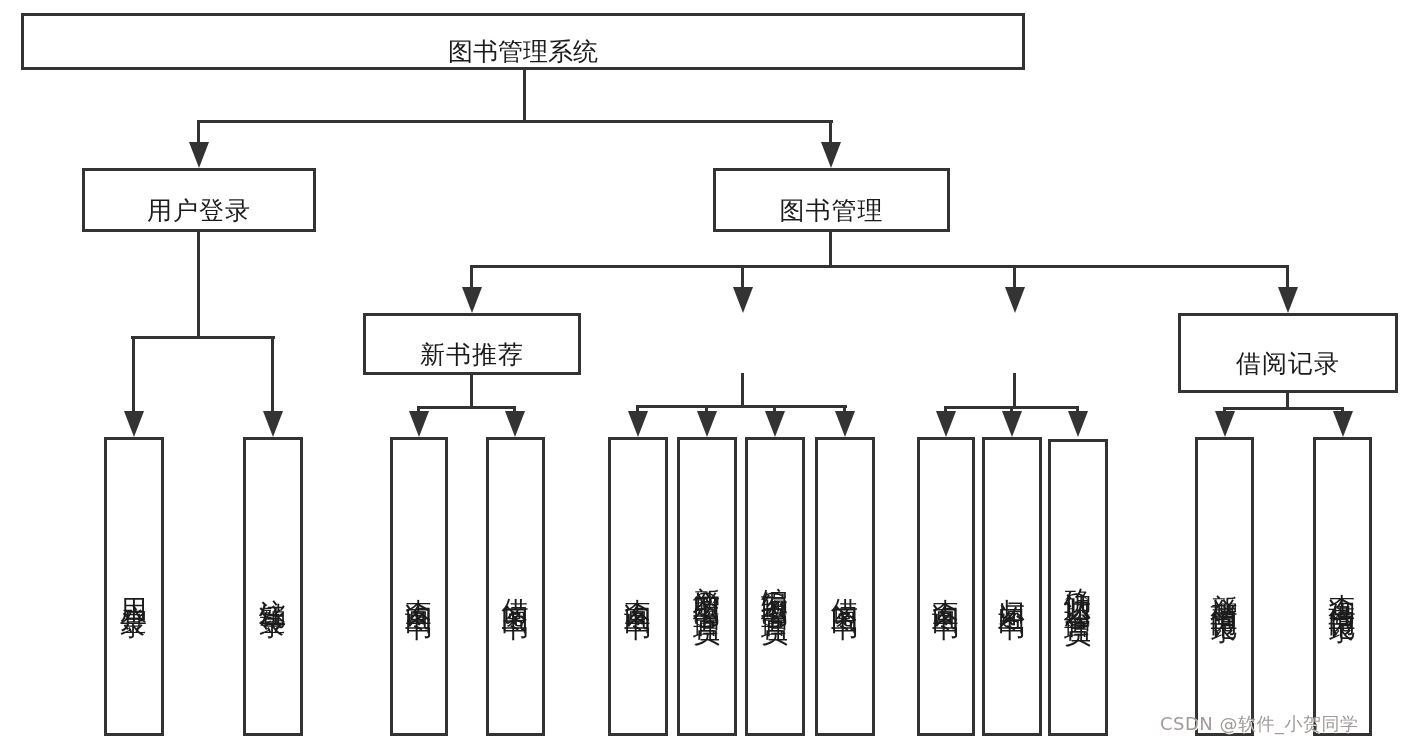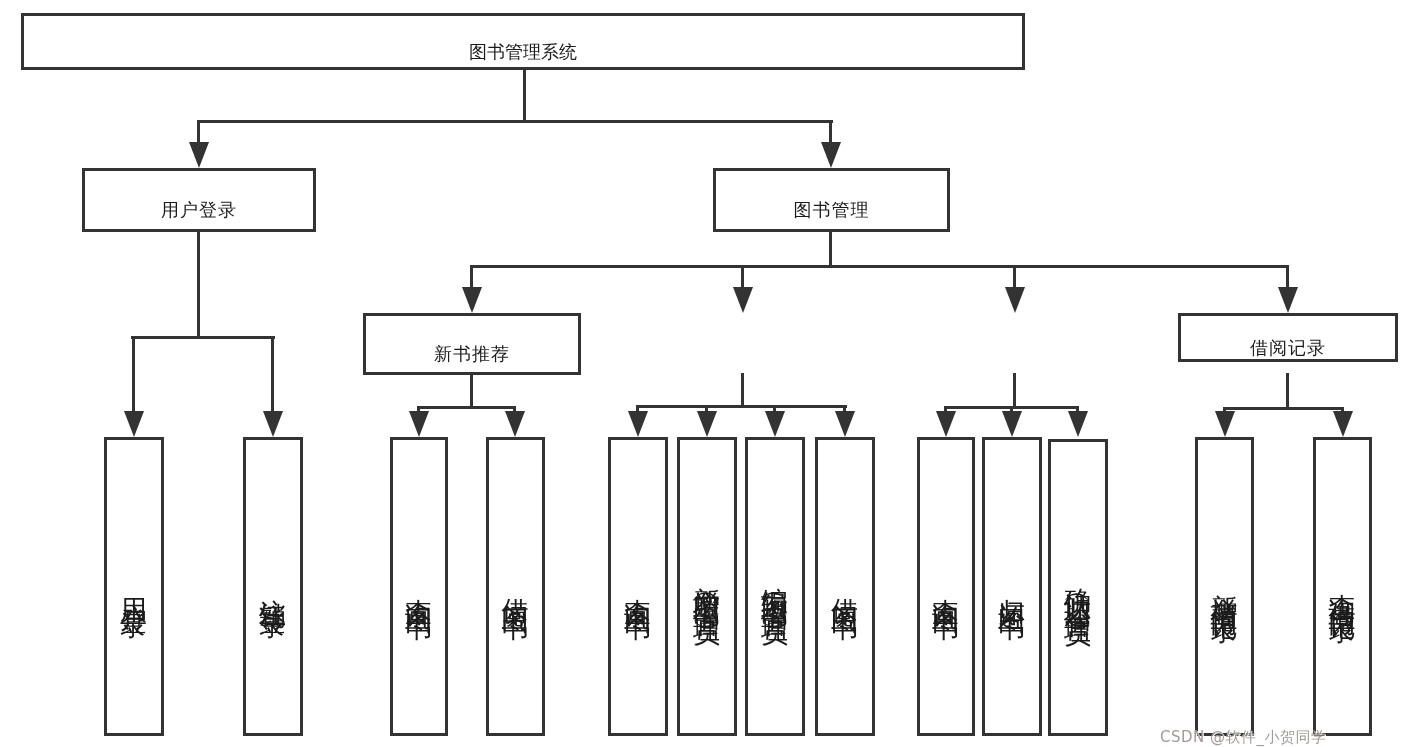--- a/index.html
+++ b/index.html
@@ -18,21 +18,21 @@
   }
   
   .box{
     position:absolute;
     box-sizing:border-box;
     border:3px solid var(--line);
     background:#fff;
     display:flex;align-items:center;justify-content:center;
   }
   .box.h span{
-    font-size:18px;
+    font-size:25px;
     letter-spacing:1px;
     white-space:nowrap;
     color:var(--text);
     margin-top:20px;
   }
   .box.title span{letter-spacing:0;}
   .box.v span{
     writing-mode:vertical-rl;
     text-orientation:mixed;
     font-size:27px;
@@ -51,26 +51,25 @@
     top:100%;left:50%;
     margin-left:-10px;
     width:0;height:0;
     border:10px solid transparent;
     border-bottom:none;
     border-top:26px solid var(--line);
   }
   .watermark{
     position:absolute;
     left:1160px;top:712px;
-    font-size:15px;
+    font-size:18px;
     color:var(--wm);
     text-shadow:1px 1px 0 #fff;
     white-space:nowrap;
     letter-spacing:0.5px;
-    margin-top:16px;
   }
 </style>
 </head>
 <body>
 
 <div class="canvas">
 
   <div class="vline" style="left:523px;top:69px;height:51px;"></div>
   <div class="hline" style="left:197px;top:120px;width:636px;"></div>
   <div class="drop" style="left:197px;top:120px;height:22px;"></div>
@@ -118,21 +117,21 @@
   <div class="box h" style="left:82px;top:168px;width:234px;height:64px;">
     <span>用户登录</span>
   </div>
   <div class="box h" style="left:363px;top:313px;width:218px;height:62px;">
     <span>新书推荐</span>
   </div>
 
   <div class="box h" style="left:713px;top:168px;width:237px;height:64px;">
     <span>图书管理</span>
   </div>
-  <div class="box h" style="left:1178px;top:313px;width:220px;height:49px;">
+  <div class="box h" style="left:1178px;top:313px;width:220px;height:80px;">
     <span>借阅记录</span>
   </div>
 
   <div class="box v" style="left:104px;top:437px;width:60px;height:299px;">
     <span>用户登录</span>
   </div>
   <div class="box v" style="left:243px;top:437px;width:60px;height:299px;">
     <span>注销登录</span>
   </div>
 

